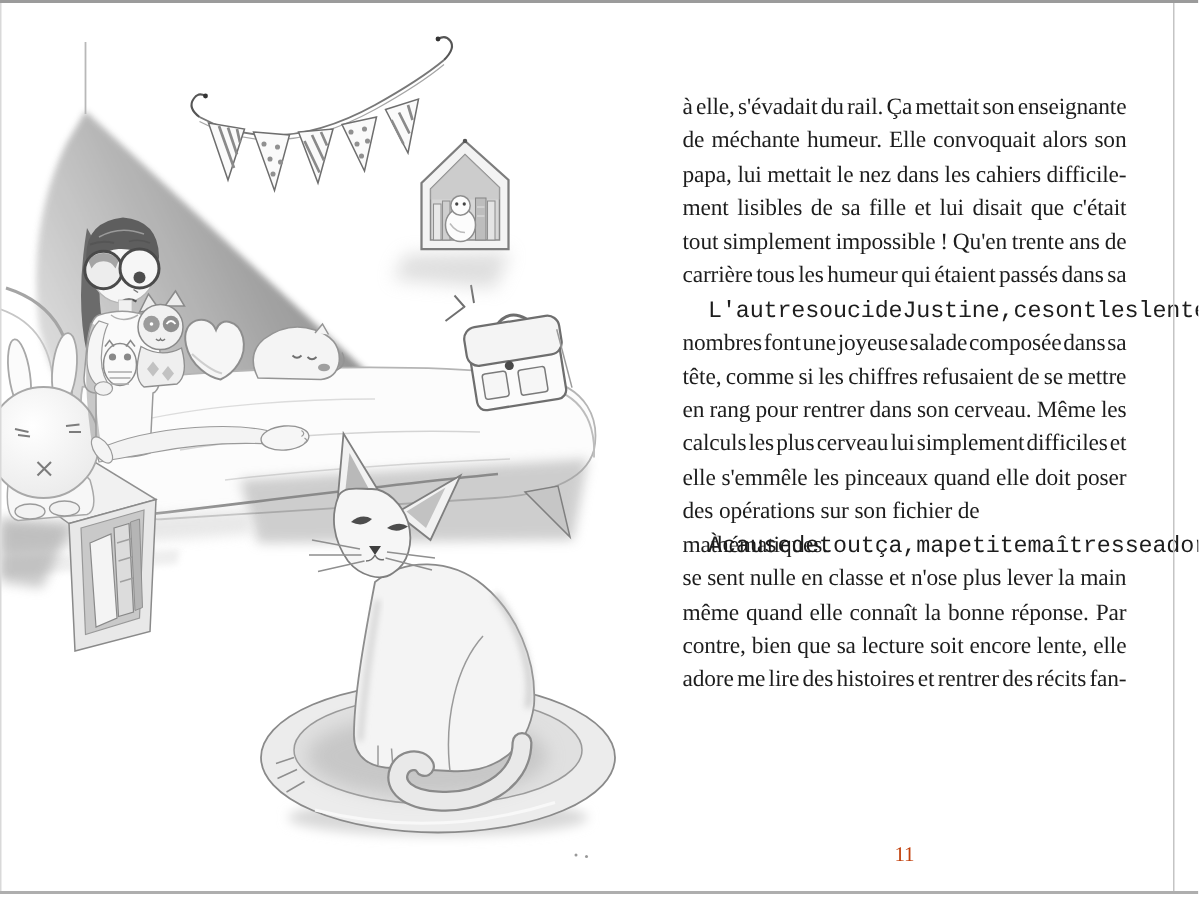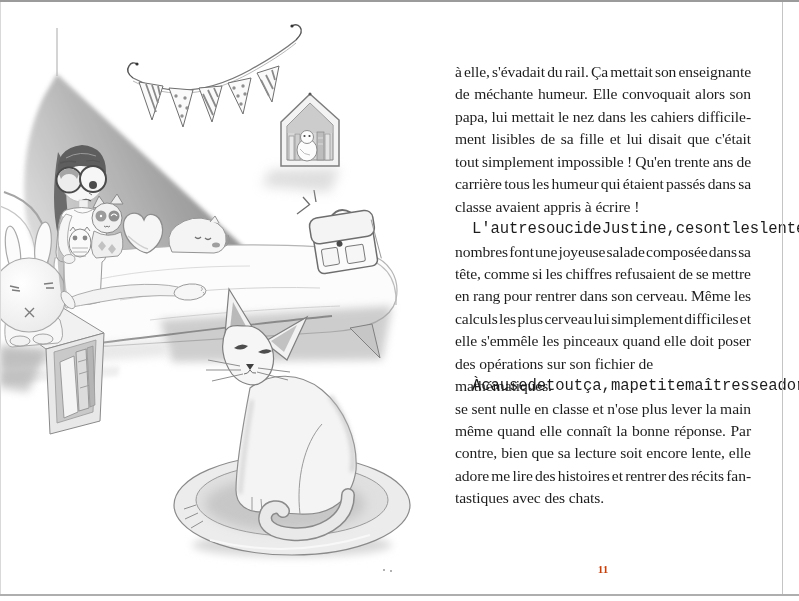--- a/index.html
+++ b/index.html
@@ -11,21 +11,21 @@
   .b-right{position:absolute;left:782px;top:2px;width:1px;height:592px;background:#c4c4c4;}
   .b-left{position:absolute;left:0;top:2px;width:1px;height:592px;background:#d9d9d9;}
   
   .text-col{position:absolute;left:455px;top:61px;width:296px;}
   .line{height:22.45px;line-height:22.45px;font-size:15.6px;color:#1d1d1d;letter-spacing:-0.1px;
         overflow:visible;}
   .line.j{display:flex;justify-content:space-between;align-items:baseline;}
   .line.j span{flex:0 0 auto;white-space:pre;}
   .line.ind{padding-left:17px;font-family:Liberation Mono, monospace;}
   .pagenum{position:absolute;left:455px;top:563px;width:296px;text-align:center;
-           font-size:11px;color:#c2410c;font-weight:bold;}
+           font-size:14px;color:#c2410c;}
   svg{position:absolute;left:0;top:0;}
 </style>
 </head>
 <body>
 
 <div class="spread">
 
   <svg width="430" height="601" viewBox="0 0 430 601">
     <defs>
       <linearGradient id="wedgeGrad" x1="95%" y1="35%" x2="5%" y2="75%">
@@ -306,21 +306,20 @@
         <span>carrière</span>
         <span>tous</span>
         <span>les</span>
         <span>humeur</span>
         <span>qui</span>
         <span>étaient</span>
         <span>passés</span>
         <span>dans</span>
         <span>sa</span>
       </div>
-      <div class="line">classe avaient appris à écrire !</div>
       <div class="line ind j">
         <span>L'autre</span>
         <span>souci</span>
         <span>de</span>
         <span>Justine,</span>
         <span>ce</span>
         <span>sont</span>
         <span>les</span>
         <span>lente.</span>
         <span>Les</span>
@@ -428,21 +427,20 @@
         <span>me</span>
         <span>lire</span>
         <span>des</span>
         <span>histoires</span>
         <span>et</span>
         <span>rentrer</span>
         <span>des</span>
         <span>récits</span>
         <span>fan-</span>
       </div>
-      <div class="line">tastiques avec des chats.</div>
     </div>
   <div class="pagenum">11</div>
 
   <div class="b-top"></div>
   <div class="b-bottom"></div>
   <div class="b-right"></div>
   <div class="b-left"></div>
 </div>
 
 </body></html>

